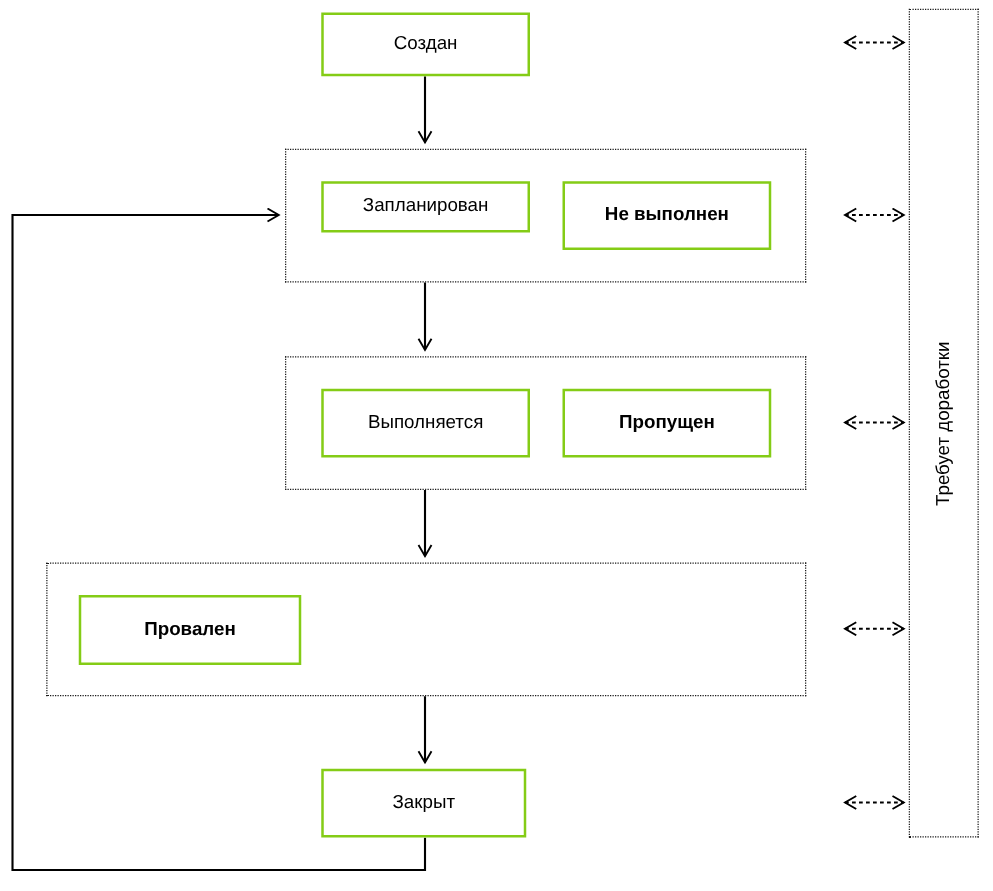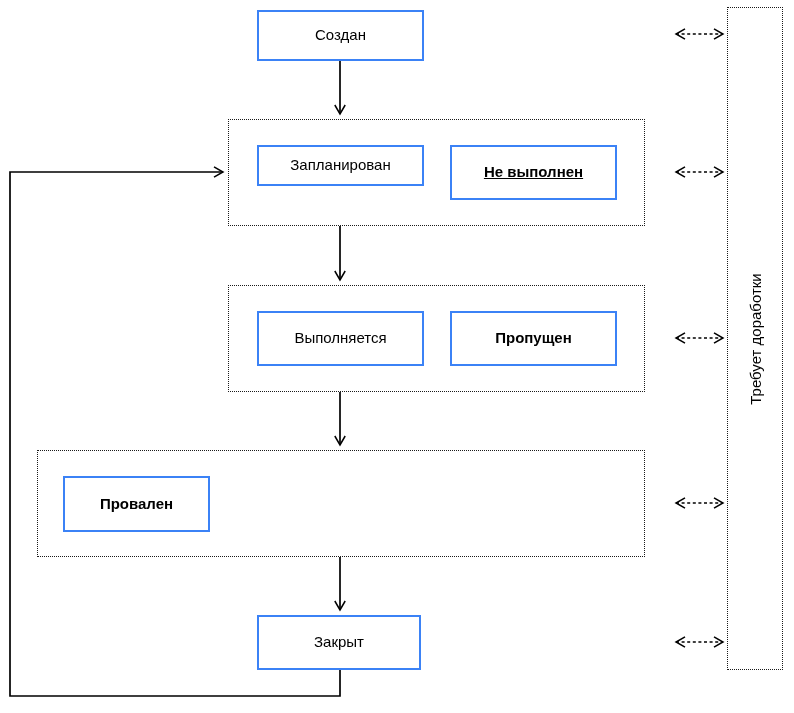--- a/index.html
+++ b/index.html
@@ -11,21 +11,21 @@
   #canvas {
     position: relative;
     width: 794px;
     height: 713px;
     background: #ffffff;
     overflow: hidden;
   }
   .node {
     position: absolute;
     box-sizing: border-box;
-    border: 2px solid #3b82f6;
+    border: 2px solid #84cc16;
     background: #ffffff;
     display: flex;
     align-items: center;
     justify-content: center;
     text-align: center;
     font-size: 15px;
     color: #000000;
     line-height: 1.25;
     z-index: 2;
   }
@@ -55,26 +55,26 @@
     transform: translate(-50%, -50%) rotate(-90deg);
     white-space: nowrap;
     font-size: 15px;
     color: #000000;
   }
   .wrap-narrow { display: inline-block; max-width: 95px; }
   
   #node-created      { left: 257px; top: 10px;  width: 167px; height: 51px; }
   #group-planned     { left: 228px; top: 119px; width: 417px; height: 107px; }
   #node-planned      { left: 257px; top: 145px; width: 167px; height: 41px; }
-  #node-not-executed { left: 450px; top: 145px; width: 167px; height: 55px; text-decoration: underline; }
+  #node-not-executed { left: 450px; top: 145px; width: 167px; height: 55px; }
   #group-executing   { left: 228px; top: 285px; width: 417px; height: 107px; }
   #node-in-progress  { left: 257px; top: 311px; width: 167px; height: 55px; }
   #node-skipped      { left: 450px; top: 311px; width: 167px; height: 55px; }
   #group-result      { left: 37px;  top: 450px; width: 608px; height: 107px; }
-  #node-failed       { left: 63px;  top: 476px; width: 147px; height: 56px; }
+  #node-failed       { left: 63px;  top: 476px; width: 178px; height: 56px; }
   #node-passed       { left: 257px; top: 476px; width: 167px; height: 56px; }
   #node-blocked      { left: 450px; top: 476px; width: 167px; height: 56px; }
   #node-closed       { left: 257px; top: 615px; width: 164px; height: 55px; }
   #connectors {
     position: absolute;
     left: 0; top: 0;
     width: 794px;
     height: 713px;
     z-index: 0;
     pointer-events: none;

